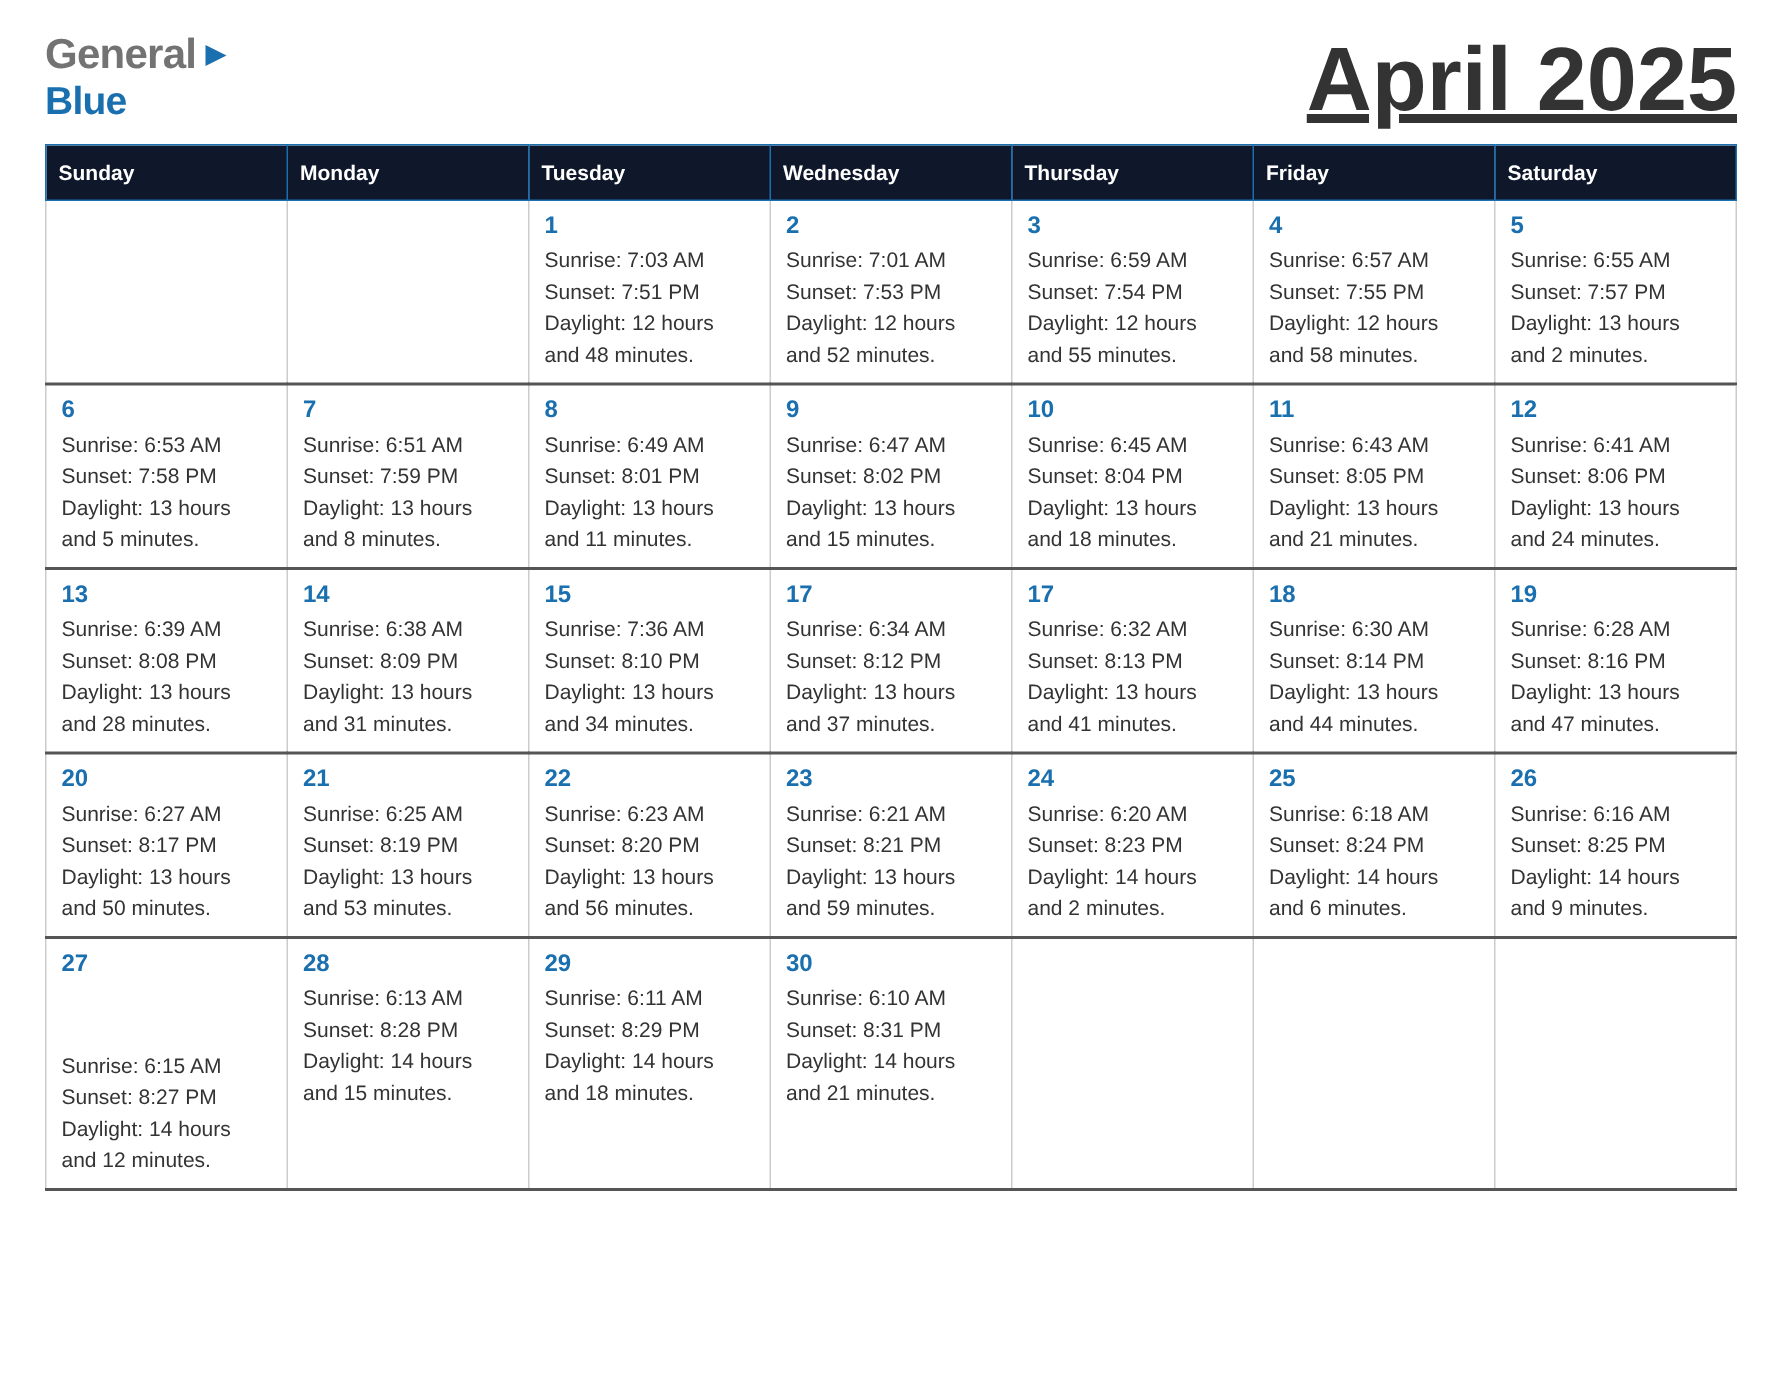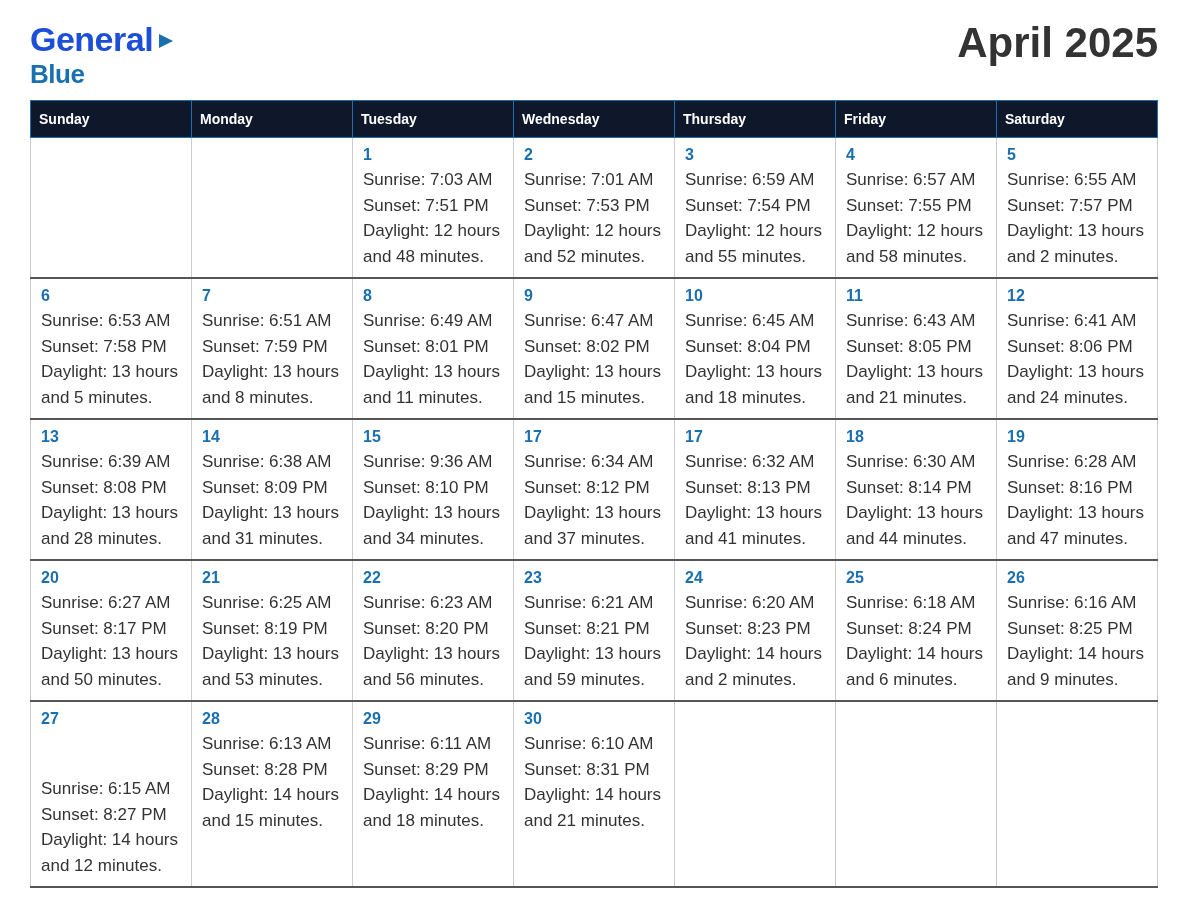--- a/index.html
+++ b/index.html
@@ -22,24 +22,25 @@
       flex-direction: column;
     }
     .logo-line1 {
       display: flex;
       align-items: center;
     }
     .title-area {
       text-align: right;
     }
     .title-area h1 {
-      font-size: 42px;
+      font-size: 60px;
       font-weight: bold;
       color: #333;
       line-height: 1.1;
+      text-decoration: underline;
     }
     .title-area h2 {
       font-size: 22px;
       font-weight: normal;
       color: #555;
     }
     .calendar {
       width: 100%;
       border-collapse: collapse;
       margin-top: 10px;
@@ -66,35 +67,35 @@
       border-bottom: 2px solid #555;
     }
     .day-number {
       font-size: 16px;
       font-weight: bold;
       color: #1a6faf;
       display: block;
       margin-bottom: 3px;
     }
     .day-info {
-      font-size: 17px;
+      font-size: 14px;
       color: #333;
       line-height: 1.5;
     }
     .empty-cell {
       background: #fff;
     }
   </style>
 </head>
 <body>
 
 <div class="header-row">
   <div class="logo-area">
     <div class="logo-line1">
-      <span style="font-size:34px;font-weight:bold;color:#1d4ed8;letter-spacing:-0.5px;">General</span>
+      <span style="font-size:28px;font-weight:bold;color:#737373;letter-spacing:-0.5px;">General</span>
       <svg width="22" height="22" viewBox="0 0 22 22" style="margin-left:2px;margin-top:2px;">
         <polygon points="4,4 18,11 4,18" fill="#1a6faf"></polygon>
       </svg>
     </div>
     <div>
       <span style="font-size:26px;font-weight:bold;color:#1a6faf;letter-spacing:-0.5px;">Blue</span>
     </div>
   </div>
   <div class="title-area">
     <h1>April 2025</h1>
@@ -214,21 +215,21 @@
         </td>
         <td>
           <span class="day-number">14</span>
           <div class="day-info" style="white-space: pre-line;">Sunrise: 6:38 AM
 Sunset: 8:09 PM
 Daylight: 13 hours
 and 31 minutes.</div>
         </td>
         <td>
           <span class="day-number">15</span>
-          <div class="day-info" style="white-space: pre-line;">Sunrise: 9:36 AM
+          <div class="day-info" style="white-space: pre-line;">Sunrise: 7:36 AM
 Sunset: 8:10 PM
 Daylight: 13 hours
 and 34 minutes.</div>
         </td>
         <td>
           <span class="day-number">17</span>
           <div class="day-info" style="white-space: pre-line;">Sunrise: 6:34 AM
 Sunset: 8:12 PM
 Daylight: 13 hours
 and 37 minutes.</div>

